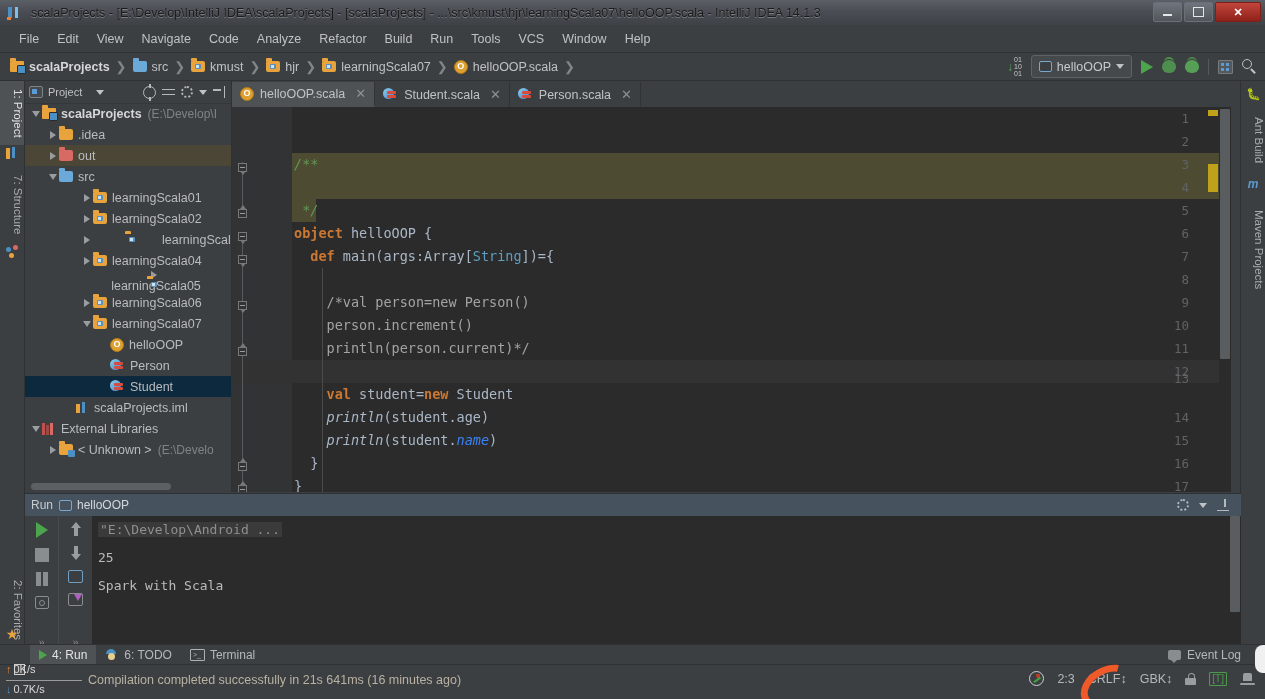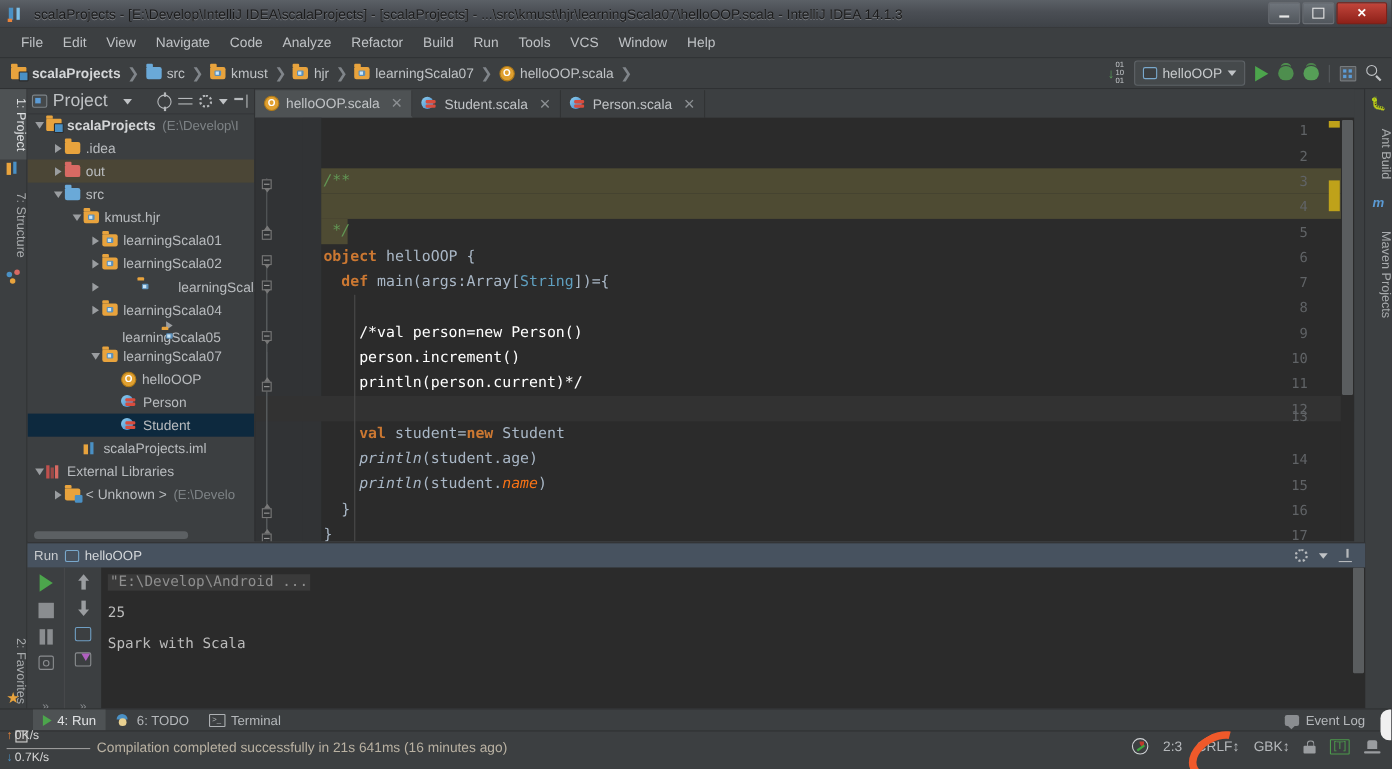--- a/index.html
+++ b/index.html
@@ -119,21 +119,21 @@
 
   
   .project{
     position:absolute;left:25px;top:81px;width:206px;height:411px;
     background:#3c3f41;border-right:1px solid #2f3133;
   }
   .proj-head{
     height:22px;display:flex;align-items:center;padding:0 4px;background:#3c3f41;
     border-bottom:1px solid #343739;
   }
-  .proj-head .ptitle{font-size:16px;color:#bfc2c5;margin-left:5px;text-align:center;}
+  .proj-head .ptitle{font-size:11px;color:#bfc2c5;margin-left:5px;text-align:center;}
   .ico-projpane{width:14px;height:12px;border:1.5px solid #7d8488;border-radius:2px;box-sizing:border-box;position:relative;background:#45494b;}
   .ico-projpane i{position:absolute;left:2px;top:2px;width:5px;height:5px;background:#5b9bd5;}
   .ph-right{margin-left:auto;display:flex;align-items:center;gap:6px;padding-right:2px;}
   .ico-target{width:13px;height:13px;border:1.5px solid #b6b9bc;border-radius:50%;box-sizing:border-box;position:relative;}
   .ico-target:before{content:"";position:absolute;left:5px;top:-3px;width:1.5px;height:4px;background:#b6b9bc;}
   .ico-target:after{content:"";position:absolute;left:5px;bottom:-3px;width:1.5px;height:4px;background:#b6b9bc;}
   .ico-collapse{width:13px;height:13px;position:relative;}
   .ico-collapse i{position:absolute;left:0;width:13px;height:1.5px;background:#b6b9bc;}
   .ico-gear{width:12px;height:12px;border-radius:50%;border:2.5px dotted #b6b9bc;box-sizing:border-box;}
   .ico-hide{width:12px;height:12px;position:relative;}
@@ -180,24 +180,24 @@
   .lnum{
     position:absolute;right:42px;width:40px;text-align:right;
     font-family:"DejaVu Sans Mono",monospace;font-size:12.5px;color:#606366;
   }
   .cline{
     position:absolute;left:0;height:23px;line-height:23px;white-space:pre;
     font-family:"DejaVu Sans Mono",monospace;font-size:13.5px;color:#a9b7c6;
   }
   .kw{color:#cc7832;font-weight:bold;}
   .cm{color:#629755;font-style:italic;}
-  .cm2{color:#ffffff;}
+  .cm2{color:#a3a3a3;}
   .ty{color:#5f9fbf;}
   .fn{font-style:italic;color:#a9b7c6;}
-  .fld{color:#f97316;font-style:italic;}
+  .fld{color:#3b82f6;font-style:italic;}
   .hl-doc{position:absolute;background:#4e4b33;}
   .hl-caret{position:absolute;left:0;right:0;height:23px;background:#323232;}
   .fold-mark{position:absolute;left:6px;width:9px;height:9px;border:1px solid #787878;box-sizing:border-box;background:#313335;}
   .fold-mark:before{content:"";position:absolute;left:1px;top:3px;width:5px;height:1px;background:#9a9a9a;}
   .fold-mark.tri-d:after{content:"";position:absolute;left:1px;top:7px;width:0;height:0;border-left:3.5px solid transparent;border-right:3.5px solid transparent;border-top:4px solid #787878;}
   .fold-mark.tri-u:after{content:"";position:absolute;left:1px;top:-5px;width:0;height:0;border-left:3.5px solid transparent;border-right:3.5px solid transparent;border-bottom:4px solid #787878;}
   .fold-line{position:absolute;left:10px;width:1px;background:#585b5d;}
   .indent-guide{position:absolute;width:1px;background:#4b4b4b;}
   .ed-scroll-track{position:absolute;right:0;top:0;width:12px;height:385px;background:#2b2b2b;}
   .ed-scroll-thumb{position:absolute;right:1px;width:10px;background:#5a5d5f;border-radius:1px;}
@@ -471,79 +471,79 @@
           <span class="ico ico-folder red"></span>
           <span class="tlabel">out</span>
         </div>
         <div class="trow" style="padding-left: 21px;">
           <span class="tri">
             <span class="open"></span>
           </span>
           <span class="ico ico-folder blue"></span>
           <span class="tlabel">src</span>
         </div>
-        <div class="trow" style="padding-left: 38px;">
-          <span class="tri">
-            <span class="open"></span>
+        <div class="trow" style="padding-left: 55px;">
+          <span class="tri">
+            <span class="closed"></span>
           </span>
           <span class="ico ico-folder">
             <span class="inner"></span>
             <span class="inner2"></span>
           </span>
-          <span class="tlabel">kmust.hjr</span>
+          <span class="tlabel">learningScala01</span>
         </div>
         <div class="trow" style="padding-left: 55px;">
           <span class="tri">
             <span class="closed"></span>
           </span>
           <span class="ico ico-folder">
             <span class="inner"></span>
             <span class="inner2"></span>
           </span>
-          <span class="tlabel">learningScala01</span>
-        </div>
-        <div class="trow" style="padding-left: 55px;">
+          <span class="tlabel">learningScala02</span>
+        </div>
+        <div class="trow" style="padding-left: 55px; gap: 32px;">
           <span class="tri">
             <span class="closed"></span>
           </span>
           <span class="ico ico-folder">
             <span class="inner"></span>
             <span class="inner2"></span>
           </span>
-          <span class="tlabel">learningScala02</span>
-        </div>
-        <div class="trow" style="padding-left: 55px; gap: 32px;">
+          <span class="tlabel">learningScala03</span>
+        </div>
+        <div class="trow" style="padding-left: 55px;">
           <span class="tri">
             <span class="closed"></span>
           </span>
           <span class="ico ico-folder">
             <span class="inner"></span>
             <span class="inner2"></span>
           </span>
-          <span class="tlabel">learningScala03</span>
-        </div>
-        <div class="trow" style="padding-left: 55px;">
+          <span class="tlabel">learningScala04</span>
+        </div>
+        <div class="trow" style="padding-left: 55px; flex-direction: column;">
           <span class="tri">
             <span class="closed"></span>
           </span>
           <span class="ico ico-folder">
             <span class="inner"></span>
             <span class="inner2"></span>
           </span>
-          <span class="tlabel">learningScala04</span>
-        </div>
-        <div class="trow" style="padding-left: 55px; flex-direction: column;">
+          <span class="tlabel">learningScala05</span>
+        </div>
+        <div class="trow" style="padding-left: 55px;">
           <span class="tri">
             <span class="closed"></span>
           </span>
           <span class="ico ico-folder">
             <span class="inner"></span>
             <span class="inner2"></span>
           </span>
-          <span class="tlabel">learningScala05</span>
+          <span class="tlabel">learningScala06</span>
         </div>
         <div class="trow" style="padding-left: 55px;">
           <span class="tri">
             <span class="open"></span>
           </span>
           <span class="ico ico-folder">
             <span class="inner"></span>
             <span class="inner2"></span>
           </span>
           <span class="tlabel">learningScala07</span>

